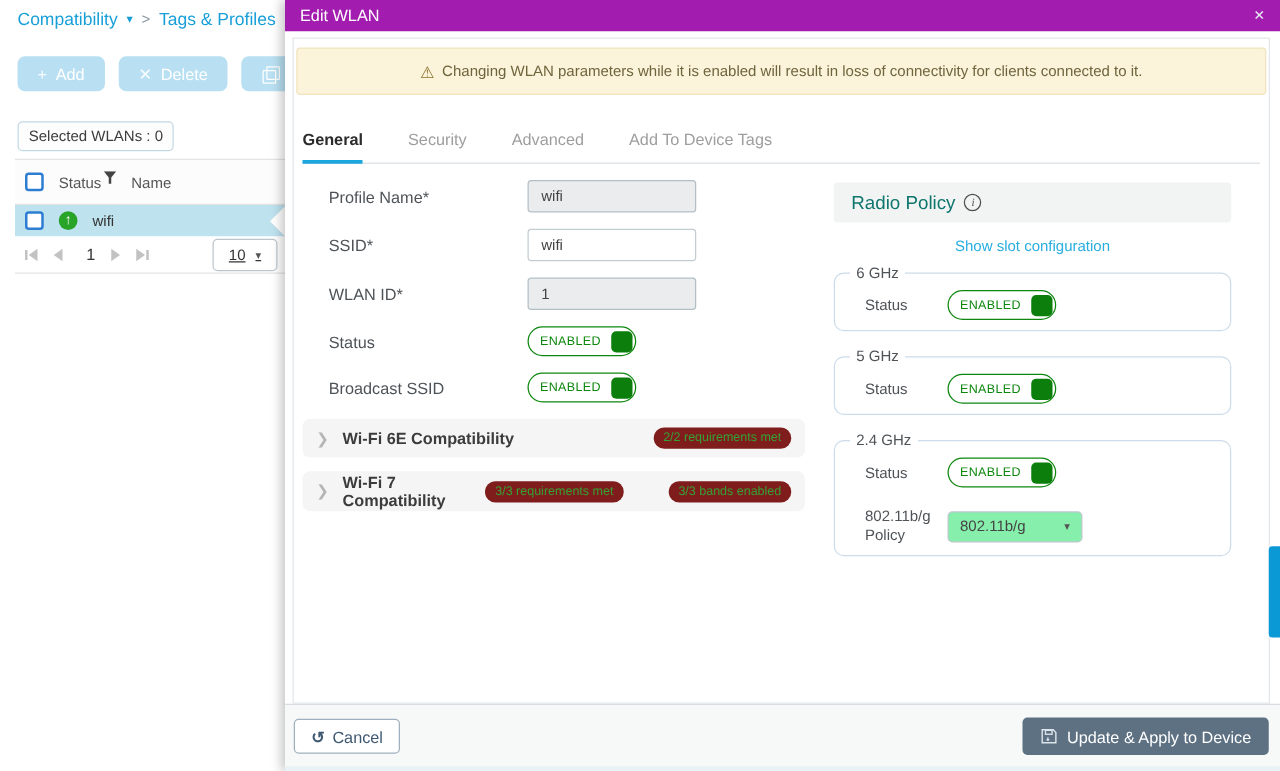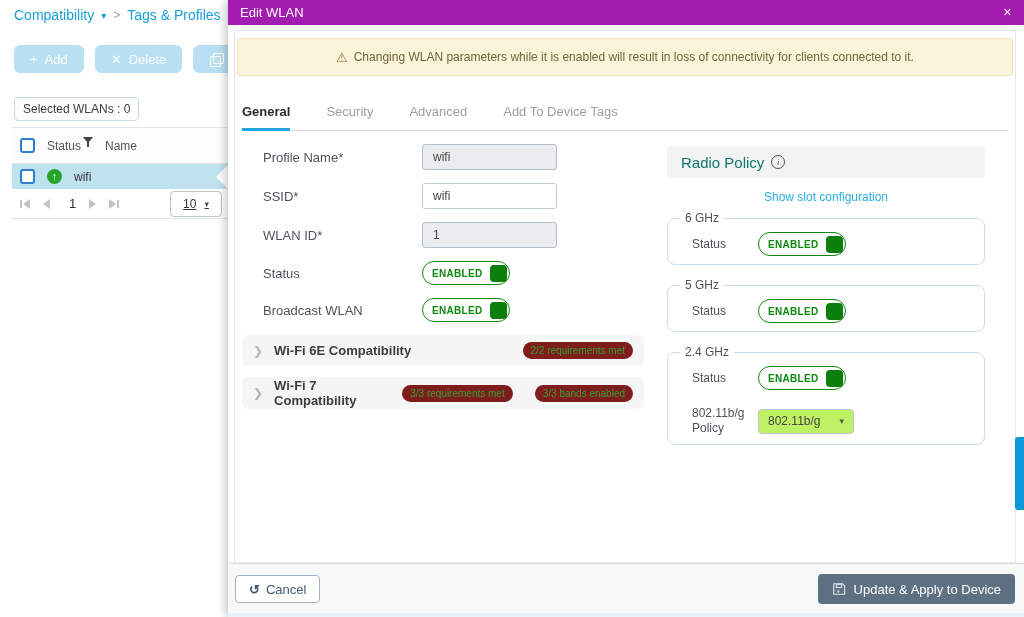--- a/index.html
+++ b/index.html
@@ -54,43 +54,43 @@
   .cols { display:flex; margin:13px 7px 0 7px; }
   .lcol { flex:0 0 402px; }
   .gap { flex:0 0 23px; }
   .rcol { flex:0 0 318px; }
 
   .frow { display:flex; align-items:center; margin-bottom:13px; }
   .flabel { width:180px; padding-left:21px; font-size:13px; color:#4e5358; }
   .inputbox { width:135px; height:26px; border:1px solid #c2ccd3; border-radius:3px; background:#fff; font-size:12px; color:#444; padding:0 10px; font-family:inherit; }
   .inputbox.disabled { background:#ebeced; border-color:#b3bfc7; }
   .toggle { display:inline-flex; align-items:center; height:24px; border:1.5px solid #0e870e; border-radius:13px; padding:2px 2px 2px 9px; gap:8px; cursor:pointer; background:#fff; }
-  .tg-label { font-size:10px; font-weight:bold; color:#0e870e; letter-spacing:.3px; }
+  .tg-label { font-size:10px; font-weight:normal; color:#0e870e; letter-spacing:.3px; }
   .tg-knob { width:17px; height:17px; background:#0b7e0b; border-radius:4px; }
 
   .panel { display:flex; align-items:center; height:31px; background:#f4f5f4; border-radius:6px; margin-bottom:11px; padding:0 11px; cursor:pointer; }
   .panel-2 { height:32px; }
   .chev { color:#b5b5b5; font-size:12px; margin-right:11px; }
   .panel-title { font-size:13px; font-weight:bold; color:#3c3c3c; }
   .badge { background:#7f1d1d; color:#34a134; font-size:10px; border-radius:9px; padding:3px 8px; white-space:nowrap; }
   .p1-spacer { flex:1; }
-  .p2-badges { display:flex; gap:22px; margin-left:18px; }
+  .p2-badges { display:flex; gap:36px; margin-left:18px; }
 
   .rp-head { margin-top:2px; height:32px; background:#f2f3f3; border-radius:3px; display:flex; align-items:center; padding:0 14px; gap:7px; }
   .rp-title { font-size:15px; color:#0f766e; }
   .info-ic { width:14px; height:14px; border:1px solid #4e4e4e; border-radius:50%; font-size:9px; color:#4e4e4e; display:flex; align-items:center; justify-content:center; font-style:italic; font-family:"Liberation Serif", serif; cursor:pointer; }
   .rp-link { margin-top:12px; height:21px; text-align:center; font-size:12px; color:#28aee0; cursor:pointer; }
   fieldset.band { border:1px solid #cddceb; border-radius:8px; margin-bottom:13px; padding:5px 0 8px 24px; }
   fieldset.band legend { font-size:12px; color:#4e5358; margin-left:-12px; padding:0 5px; }
   .band-row { display:flex; align-items:center; margin-top:2px; }
   .band-label { width:66px; font-size:12px; color:#4e5358; }
   .band-24 { margin-bottom:16px; }
   .policy-row { margin-top:10px; }
   .policy-label { width:82px; font-size:12px; color:#4e5358; line-height:1.25; margin-right:-16px; }
-  .dd { width:96px; height:25px; border:1px solid #bcc6cd; border-radius:4px; background:#bef264; display:flex; align-items:center; font-size:12px; color:#444; padding:0 9px; gap:14px; cursor:pointer; }
+  .dd { width:108px; height:25px; border:1px solid #bcc6cd; border-radius:4px; background:#86efac; display:flex; align-items:center; font-size:12px; color:#444; padding:0 9px; gap:14px; cursor:pointer; }
   .dd-caret { margin-left:auto; font-size:9px; color:#555; }
 
   .m-foot { position:absolute; left:0; right:0; bottom:0; height:54px; background:#f7f8f8; border-top:1px solid #d8dde1; }
   .btn-cancel { position:absolute; left:7px; top:11px; height:28px; background:#fff; border:1px solid #9fb0bf; border-radius:4px; color:#3f5872; font-size:13px; display:flex; align-items:center; gap:6px; padding:0 13px; cursor:pointer; font-family:inherit; }
   .undo-ic { font-size:13px; font-weight:bold; }
   .btn-apply { position:absolute; right:9px; top:10px; height:30px; background:#5d7183; border:none; border-radius:4px; color:#fff; font-size:13px; display:flex; align-items:center; gap:8px; padding:0 14px; cursor:pointer; font-family:inherit; }
   .foot-strip { position:absolute; left:0; right:0; bottom:0; height:4px; background:#e9f2f7; }
 
   .help-tab { position:absolute; right:0; top:437px; width:9px; height:73px; background:#0b99d6; border-radius:3px 0 0 3px; cursor:pointer; }
 </style>
@@ -207,21 +207,21 @@
 
           <div class="frow">
             <span class="flabel">Status</span>
             <span class="toggle">
               <span class="tg-label">ENABLED</span>
               <span class="tg-knob"></span>
             </span>
           </div>
 
           <div class="frow">
-            <span class="flabel">Broadcast WLAN</span>
+            <span class="flabel">Broadcast SSID</span>
             <span class="toggle">
               <span class="tg-label">ENABLED</span>
               <span class="tg-knob"></span>
             </span>
           </div>
 
           <div class="panel" style="margin-top:3px;">
             <span class="chev">❯</span>
             <span class="panel-title">Wi-Fi 6E Compatibility</span>
             <span class="p1-spacer"></span>

